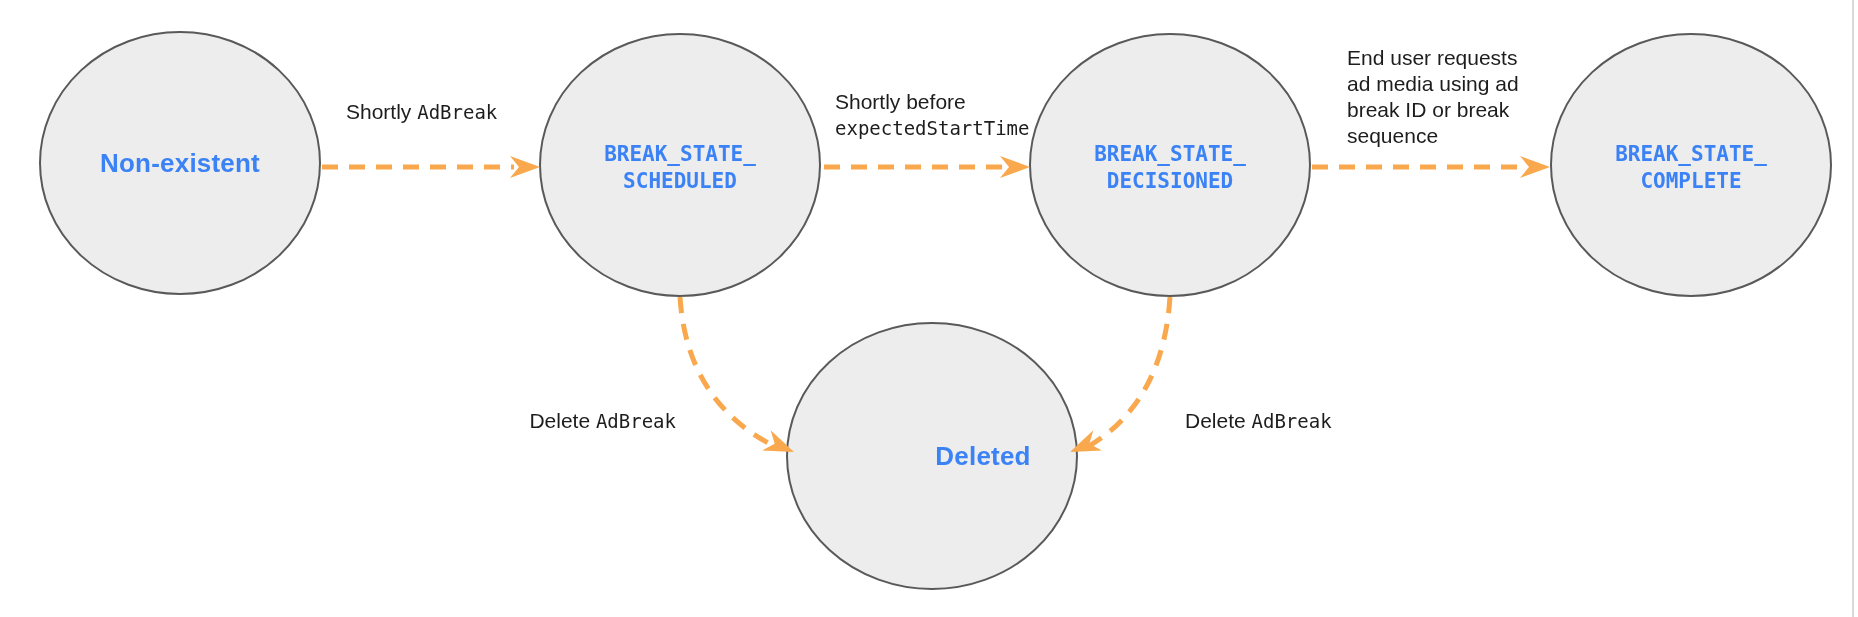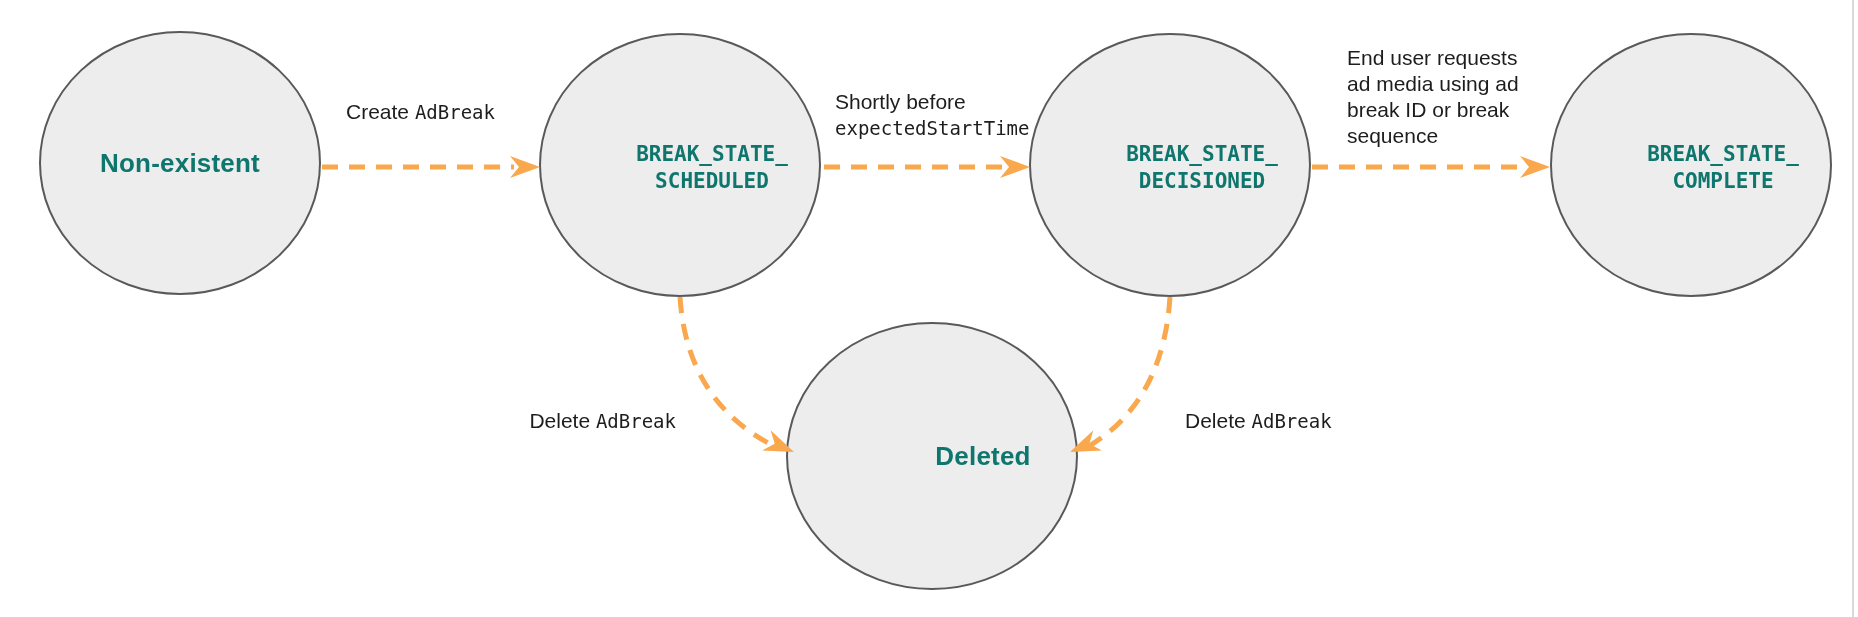--- a/index.html
+++ b/index.html
@@ -14,27 +14,27 @@
   }
   .stage svg { position: absolute; left: 0; top: 0; }
 
   .node-shape { fill: #EDEDED; stroke: #58595B; stroke-width: 2; }
   .page-edge  { stroke: #D9D9D9; stroke-width: 2; }
 
   .node-label {
     position: absolute;
     transform: translate(-50%, -50%);
     text-align: center;
-    color: #0f766e;
+    color: #3b82f6;
     white-space: pre-line;
     width: 280px;
     pointer-events: none;
   }
   .node-label.plain { font-size: 26px; font-weight: 700; line-height: 30px; letter-spacing: 0.2px; }
-  .node-label.code  { font-family: "DejaVu Sans Mono", monospace; font-size: 21px; font-weight: 700; line-height: 27px; margin-left: 32px; }
+  .node-label.code  { font-family: "DejaVu Sans Mono", monospace; font-size: 21px; font-weight: 700; line-height: 27px; }
 
   .edge-label { position: absolute; color: #1D1D1D; font-size: 21px; line-height: 26px; white-space: nowrap; }
   .edge-label .code { font-family: "DejaVu Sans Mono", monospace; font-size: 19px; }
   .edge-label.right-align { text-align: right; }
 </style>
 </head>
 <body>
 
 <div class="stage">
 
@@ -67,21 +67,21 @@
   <div class="node-label plain" style="left:180px;  top:163px;">Non-existent</div>
   <div class="node-label code" style="left:680px;  top:168px;">BREAK_STATE_
 SCHEDULED</div>
   <div class="node-label code" style="left:1170px; top:168px;">BREAK_STATE_
 DECISIONED</div>
   <div class="node-label code" style="left:1691px; top:168px;">BREAK_STATE_
 COMPLETE</div>
   <div class="node-label plain" style="left:983px;  top:456px;">Deleted</div>
 
   <div class="edge-label" style="left:346px; top:99px;">
-    <span>Create </span><span class="code">AdBreak</span>
+    <span>Shortly </span><span class="code">AdBreak</span>
   </div>
 
   <div class="edge-label" style="left:835px; top:88px; line-height:27px;">
     <div>Shortly before</div>
     <div class="code">expectedStartTime</div>
   </div>
 
   <div class="edge-label" style="left:1347px; top:45px;">
     <div>End user requests</div>
     <div>ad media using ad</div>

